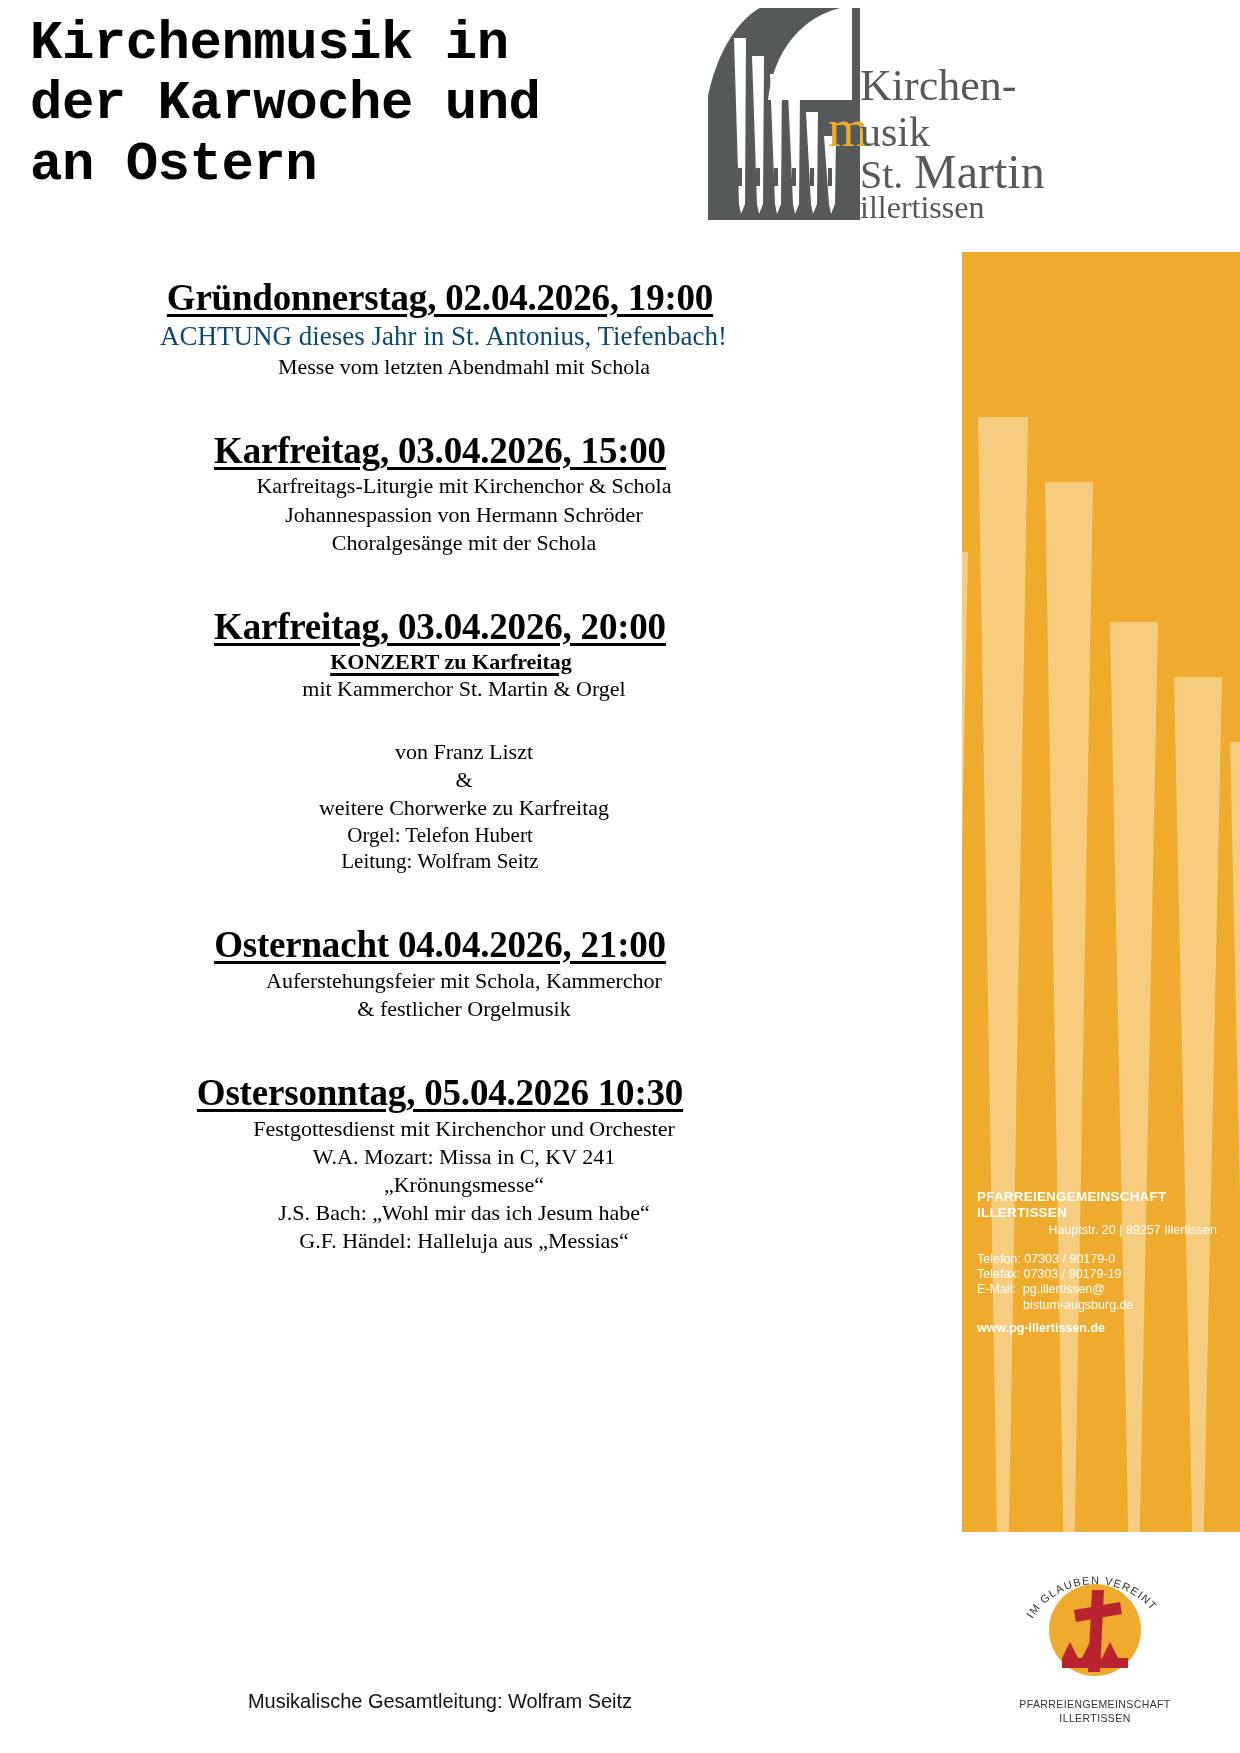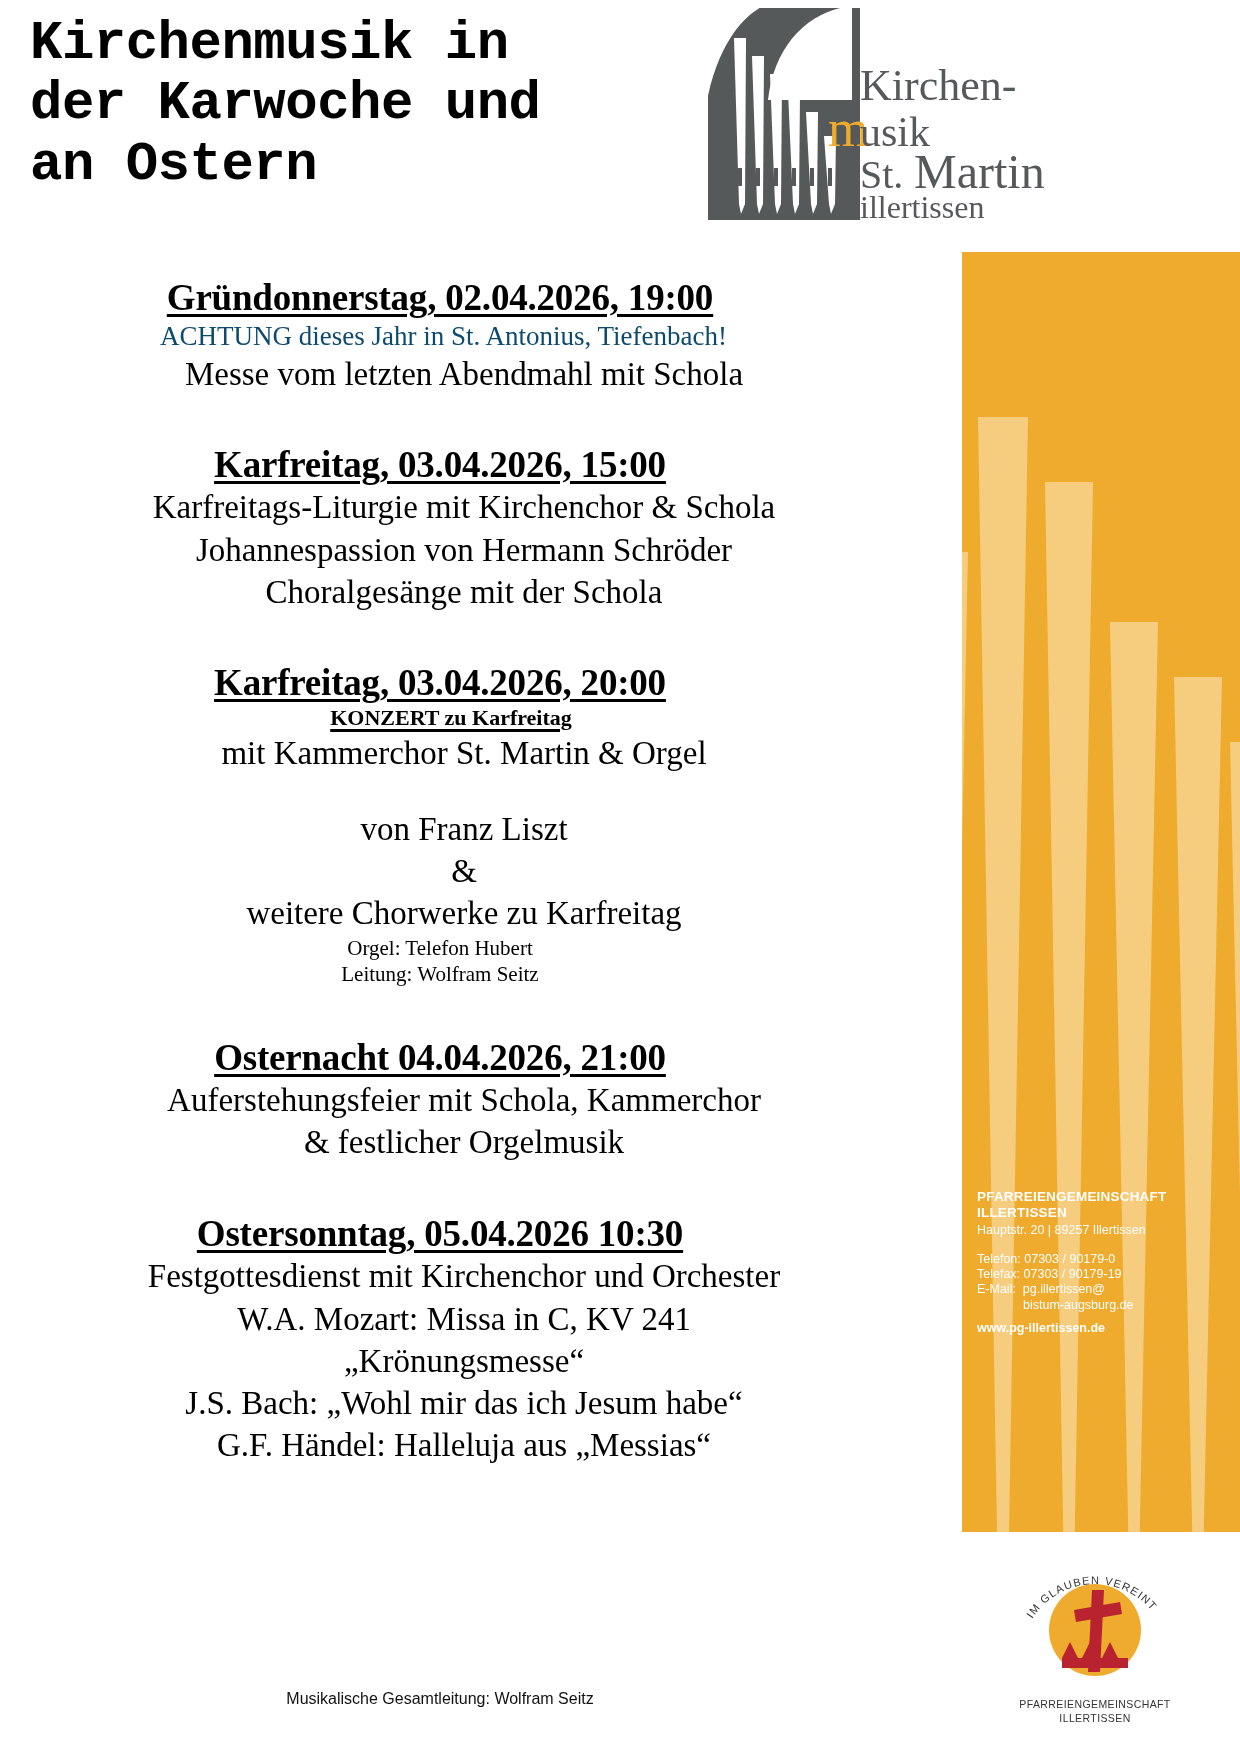--- a/index.html
+++ b/index.html
@@ -45,20 +45,21 @@
     line-height: 1.22;
   }
   .pg-name {
     font-weight: bold;
     font-size: 13.5px;
     letter-spacing: 0.2px;
   }
   .pg-addr {
     font-size: 12.5px;
     margin-top: 1px;
+    text-align: right;
   }
   .pg-block {
     margin-top: 14px;
     font-size: 12.5px;
   }
   .pg-block div { white-space: pre; }
   .pg-web {
     font-weight: bold;
     font-size: 12.5px;
     margin-top: 8px;
@@ -116,21 +117,21 @@
     text-decoration-thickness: 3px;
     letter-spacing: -0.2px;
   }
   .ev-alert {
     color: #0c4a6e;
     font-size: 27px;
     line-height: 1.22;
     padding-left: 7px;
   }
   .ev-sub {
-    font-size: 33px;
+    font-size: 22px;
     line-height: 1.28;
     margin-left: 48px;
   }
   .ev-subbold {
     font-weight: bold;
     font-size: 22px;
     line-height: 1.22;
     text-decoration: underline;
     text-underline-offset: 4px;
     text-decoration-thickness: 3px;
@@ -149,21 +150,21 @@
   .gap-m { height: 34px; }
   .gap-l { height: 48px; }
 
   #credit {
     position: absolute;
     left: 0;
     top: 1690px;
     width: 880px;
     text-align: center;
     font-family: "Liberation Sans", sans-serif;
-    font-size: 16px;
+    font-size: 20px;
     color: #111;
   }
 </style>
 </head>
 <body>
 
 <div id="sidebar">
   <div class="pipe taper" style="left:-46px; width:52px; height:980px;"></div>
   <div class="pipe taper" style="left:16px;  width:50px; height:1115px;"></div>
   <div class="pipe taper" style="left:83px;  width:48px; height:1050px;"></div>

